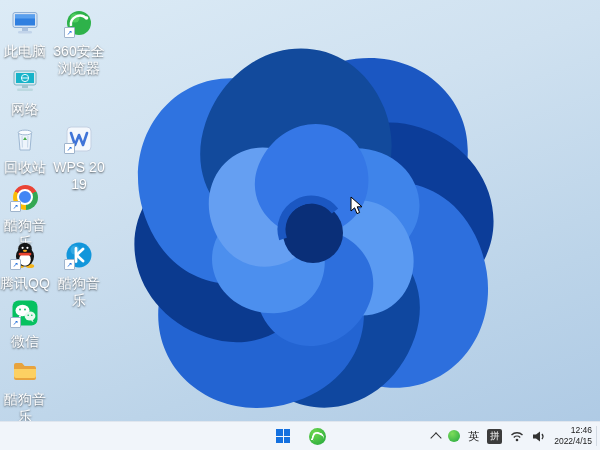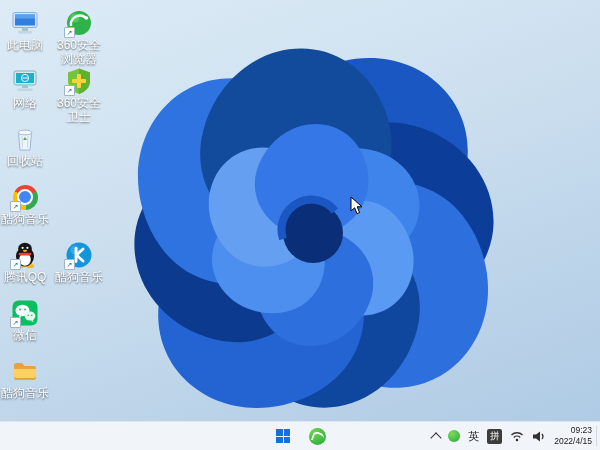--- a/index.html
+++ b/index.html
@@ -15,21 +15,21 @@
   }
   .bloom{position:absolute;left:85px;top:28px;pointer-events:none;}
   
   .dicon{
     position:absolute;width:54px;display:flex;flex-direction:column;align-items:center;
   }
   .c0{left:-2px}.c1{left:52px}
   .r0{top:8px}.r1{top:66px}.r2{top:124px}.r3{top:182px}.r4{top:240px}.r5{top:298px}.r6{top:356px}
   .art{width:30px;height:30px;position:relative;display:flex;align-items:center;justify-content:center;}
   .lbl{
-    margin-top:0;font-size:12px;color:#fff;text-align:center;line-height:1.2;
+    margin-top:5px;font-size:14px;color:#fff;text-align:center;line-height:1.2;
     text-shadow:0 1px 2px rgba(0,0,0,.65);max-width:54px;word-break:break-all;
   }
   .badge{
     position:absolute;left:0;bottom:0;width:9px;height:9px;background:#fff;
     border:1px solid #9fb4cc;border-radius:1px;display:flex;align-items:center;justify-content:center;
   }
   .badge::before{content:"\2197";font-size:7px;color:#1466d8;line-height:1;}
   .chrome-ball{width:25px;height:25px;border-radius:50%;
     background:conic-gradient(from -60deg,#ea4335 0 120deg,#34a853 120deg 240deg,#fbbc05 240deg 360deg);
     display:flex;align-items:center;justify-content:center;}
@@ -196,33 +196,31 @@
         <circle cx="15" cy="15" r="12" fill="#2eb24a"></circle>
         <circle cx="11" cy="10" r="4.5" fill="#5fd968" opacity="0.7"></circle>
         <path d="M7 18 a9 9 0 0 1 15.5-7.5" stroke="#fff" stroke-width="2.4" fill="none"></path>
         <circle cx="22.5" cy="10" r="1.8" fill="#fff"></circle>
       </svg>
       <span class="badge"></span>
     </div>
     <div class="lbl">360安全浏览器</div>
   </div>
 
-  <div class="dicon c1 r1">
-    <div class="art">
-      <svg width="30" height="30" viewBox="0 0 30 30">
-        <path d="M15 2.5 L26 6.5 V14.5 C26 21.5 21.5 25.8 15 28 C8.5 25.8 4 21.5 4 14.5 V6.5 Z" fill="#76c33d"></path>
-        <path d="M15 2.5 L26 6.5 V14.5 C26 21.5 21.5 25.8 15 28 Z" fill="#5fb32c"></path>
-        <rect x="13" y="8" width="4" height="14" rx="1" fill="#ffd23e"></rect>
-        <rect x="8" y="13" width="14" height="4" rx="1" fill="#ffd23e"></rect>
-      </svg>
-      <span class="badge"></span>
-    </div>
-    <div class="lbl">360安全卫士</div>
-  </div>
-
+
+  <div class="dicon c1 r2">
+    <div class="art">
+      <svg width="30" height="30" viewBox="0 0 30 30">
+        <rect x="3" y="3" width="24" height="24" rx="4" fill="#f4f8fd" stroke="#c3d0e2"></rect>
+        <polyline points="7,9 11,21 15,11 19,21 23,9" stroke="#3f74d8" stroke-width="2.6" fill="none" stroke-linecap="round" stroke-linejoin="round"></polyline>
+      </svg>
+      <span class="badge"></span>
+    </div>
+    <div class="lbl">WPS 2019</div>
+  </div>
 
 
   <div class="dicon c1 r4">
     <div class="art">
       <svg width="30" height="30" viewBox="0 0 30 30">
         <circle cx="15" cy="15" r="12.5" fill="#1296db"></circle>
         <circle cx="11" cy="10" r="4.5" fill="#4db6e8" opacity="0.6"></circle>
         <polyline points="12,8.5 12,21.5" stroke="#fff" stroke-width="2.8" stroke-linecap="round" fill="none"></polyline>
         <polyline points="19,9 12.5,15 19,21" stroke="#fff" stroke-width="2.8" stroke-linecap="round" stroke-linejoin="round" fill="none"></polyline>
       </svg>
@@ -260,19 +258,19 @@
     <svg width="14" height="12" viewBox="0 0 14 12">
       <path d="M1.5 5 a8 8 0 0 1 11 0" stroke="#333" stroke-width="1.4" fill="none"></path>
       <path d="M3.8 7.4 a4.6 4.6 0 0 1 6.4 0" stroke="#333" stroke-width="1.4" fill="none"></path>
       <circle cx="7" cy="10" r="1.3" fill="#333"></circle>
     </svg>
     <svg width="14" height="13" viewBox="0 0 14 13">
       <polygon points="1,4.5 4,4.5 8,1.5 8,11.5 4,8.5 1,8.5" fill="#333"></polygon>
       <path d="M10 4 a4 4 0 0 1 0 5" stroke="#333" stroke-width="1.3" fill="none"></path>
     </svg>
     <div class="clock">
-      <div>09:23</div>
+      <div>12:46</div>
       <div>2022/4/15</div>
     </div>
   </div>
 
   <div class="show-desktop"></div>
 </div>
 
 </body></html>

